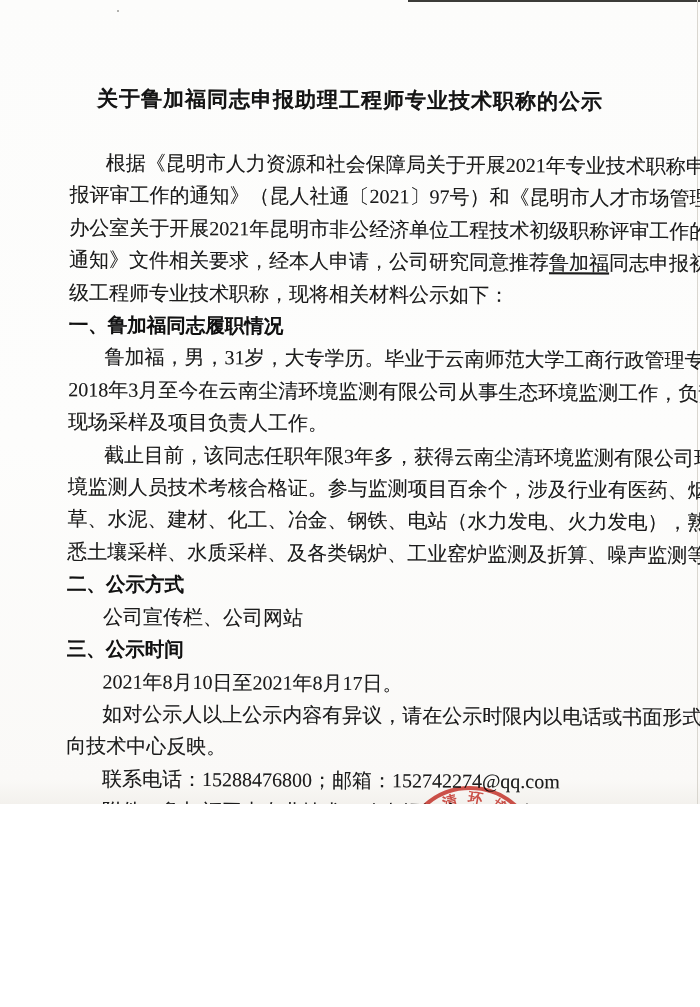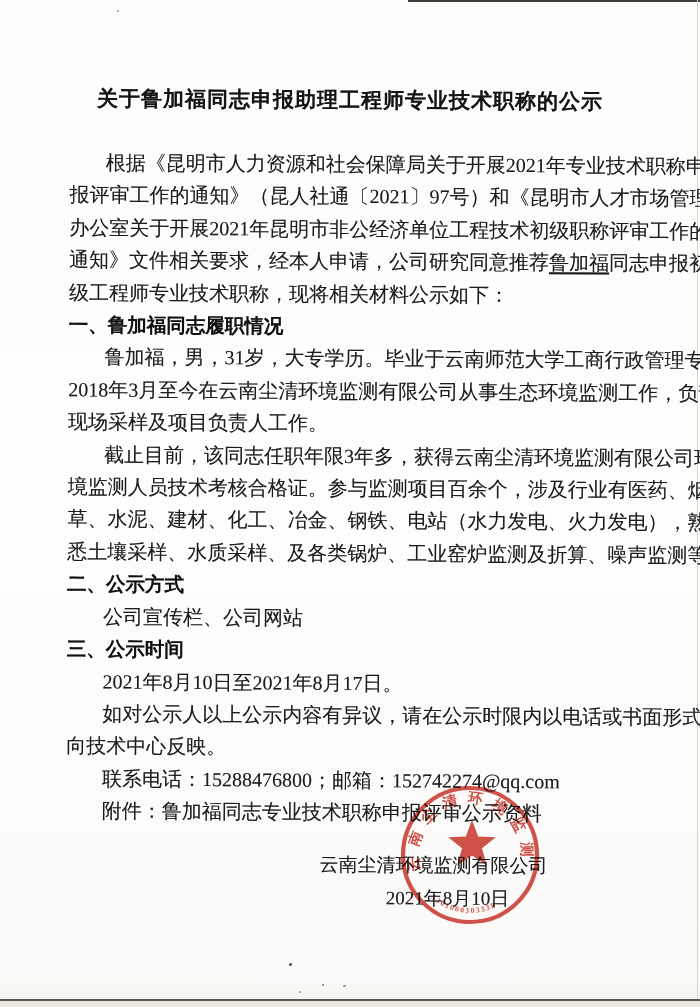--- a/index.html
+++ b/index.html
@@ -1,17 +1,17 @@
 <!DOCTYPE html>
 <html><head>
 <meta charset="utf-8">
 <style>
   html,body { margin:0; padding:0; background:#ffffff; }
   .page {
-    position:relative; width:700px; height:1007px; overflow:hidden;
+    position:relative; width:700px; height:804px; overflow:hidden;
     background:linear-gradient(180deg,#fcfcfb 0%,#fdfdfc 55%,#faf9f7 97%,#f3f1ed 100%);
     font-family:"Liberation Serif", serif; color:#1c1c1c;
   }
   
   .edge-top    { position:absolute; left:408px; top:0; width:292px; height:2px; background:#3c3c39; }
   .edge-bottom { position:absolute; left:0; top:999px; width:700px; height:2px; background:#5a5a54; }
   .edge-strip  { position:absolute; left:0; top:1001px; width:700px; height:6px; background:#e9e6e0; }
   .edge-right  { position:absolute; left:697px; top:0; width:1px; height:1007px; background:#d9d6cf; }
   .speck { position:absolute; border-radius:50%; }
 

